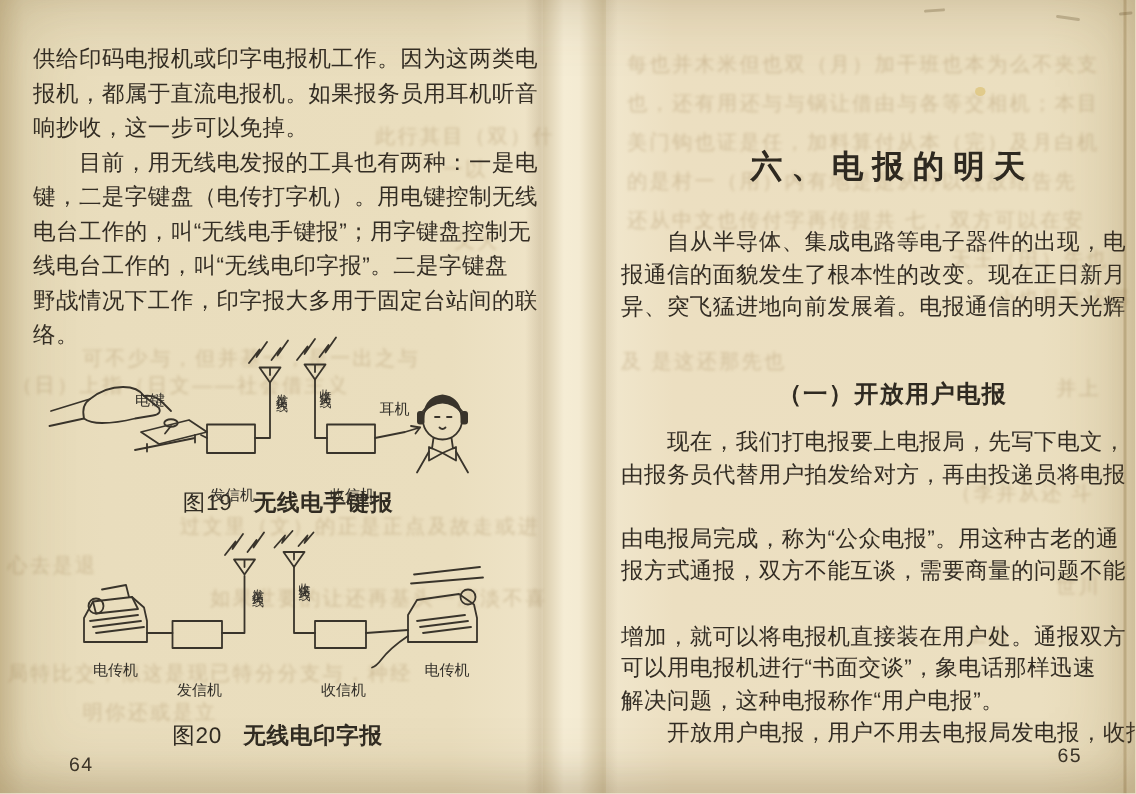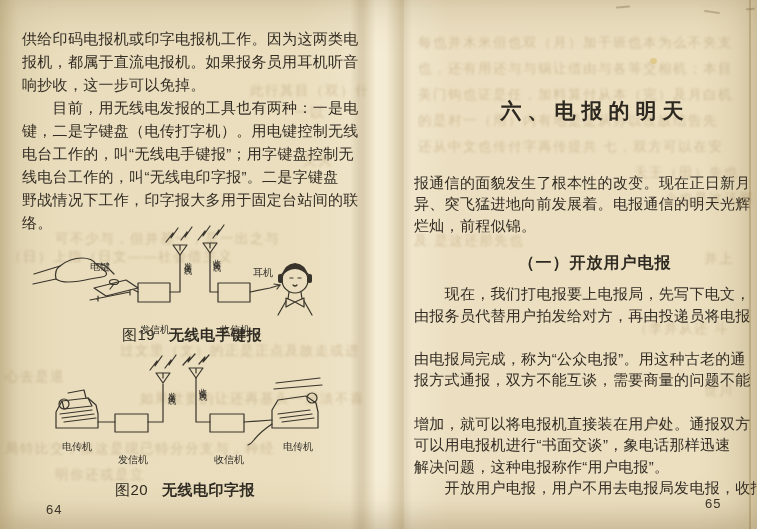--- a/index.html
+++ b/index.html
@@ -173,23 +173,23 @@
     <div class="bleed" style="left:230px;top:164px">天王（田）先也</div>
     <div class="bleed" style="left:260px;top:190px">小也是这还那</div>
     <div class="bleed" style="left:300px;top:250px">并上</div>
     <div class="bleed" style="left:230px;top:320px">（李并从还 斗</div>
     <div class="bleed" style="left:300px;top:382px">世川</div>
     <div class="bleed" style="left:240px;top:415px">土出</div>
     <div class="bleed" style="left:10px;top:232px">及 是这还那先也</div>
 
     <div class="chapter-title" style="top:97px">六、电报的明天</div>
 
+    <div class="line" style="left:10px;top:152px">　　自从半导体、集成电路等电子器件的出现，电</div>
     <div class="line" style="left:10px;top:174px">报通信的面貌发生了根本性的改变。现在正日新月</div>
     <div class="line" style="left:10px;top:195px">异、突飞猛进地向前发展着。电报通信的明天光辉</div>
-    <div class="line" style="left:10px;top:217px">烂灿，前程似锦。</div>
 
     <div class="section-title" style="top:253px">（一）开放用户电报</div>
 
     <div class="line" style="left:10px;top:285px">　　现在，我们打电报要上电报局，先写下电文，</div>
     <div class="line" style="left:10px;top:307px">由报务员代替用户拍发给对方，再由投递员将电报</div>
     <div class="line" style="left:10px;top:350px">由电报局完成，称为“公众电报”。用这种古老的通</div>
     <div class="line" style="left:10px;top:371px">报方式通报，双方不能互谈，需要商量的问题不能</div>
     <div class="line" style="left:10px;top:415px">增加，就可以将电报机直接装在用户处。通报双方</div>
     <div class="line" style="left:10px;top:436px">可以用电报机进行“书面交谈”，象电话那样迅速</div>
     <div class="line" style="left:10px;top:458px">解决问题，这种电报称作“用户电报”。</div>

